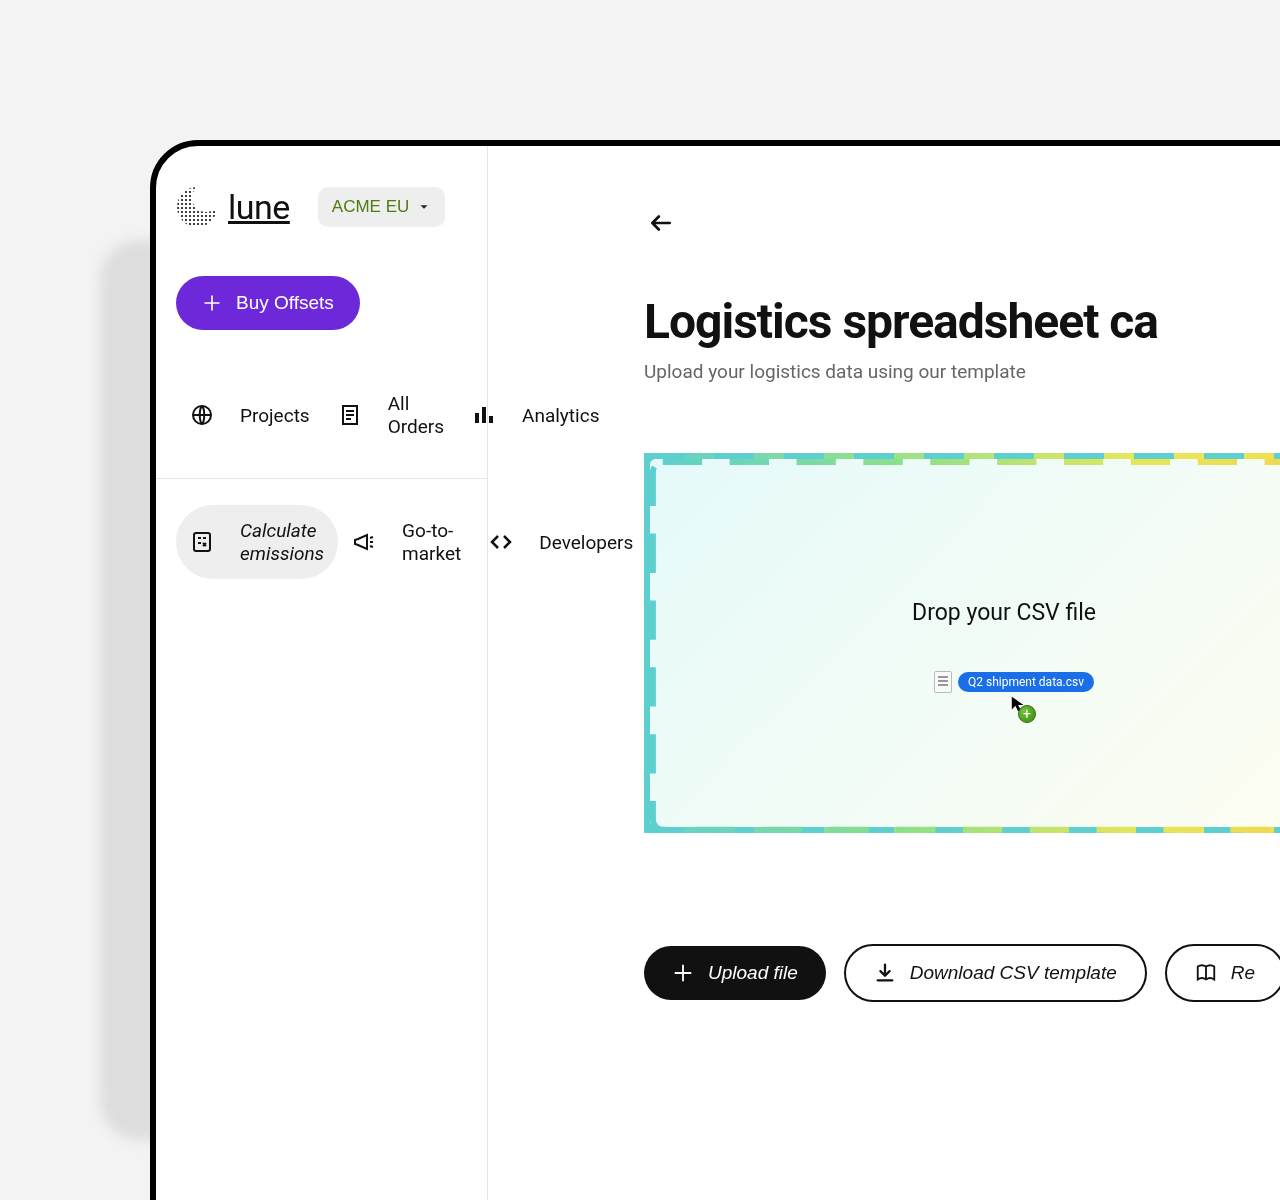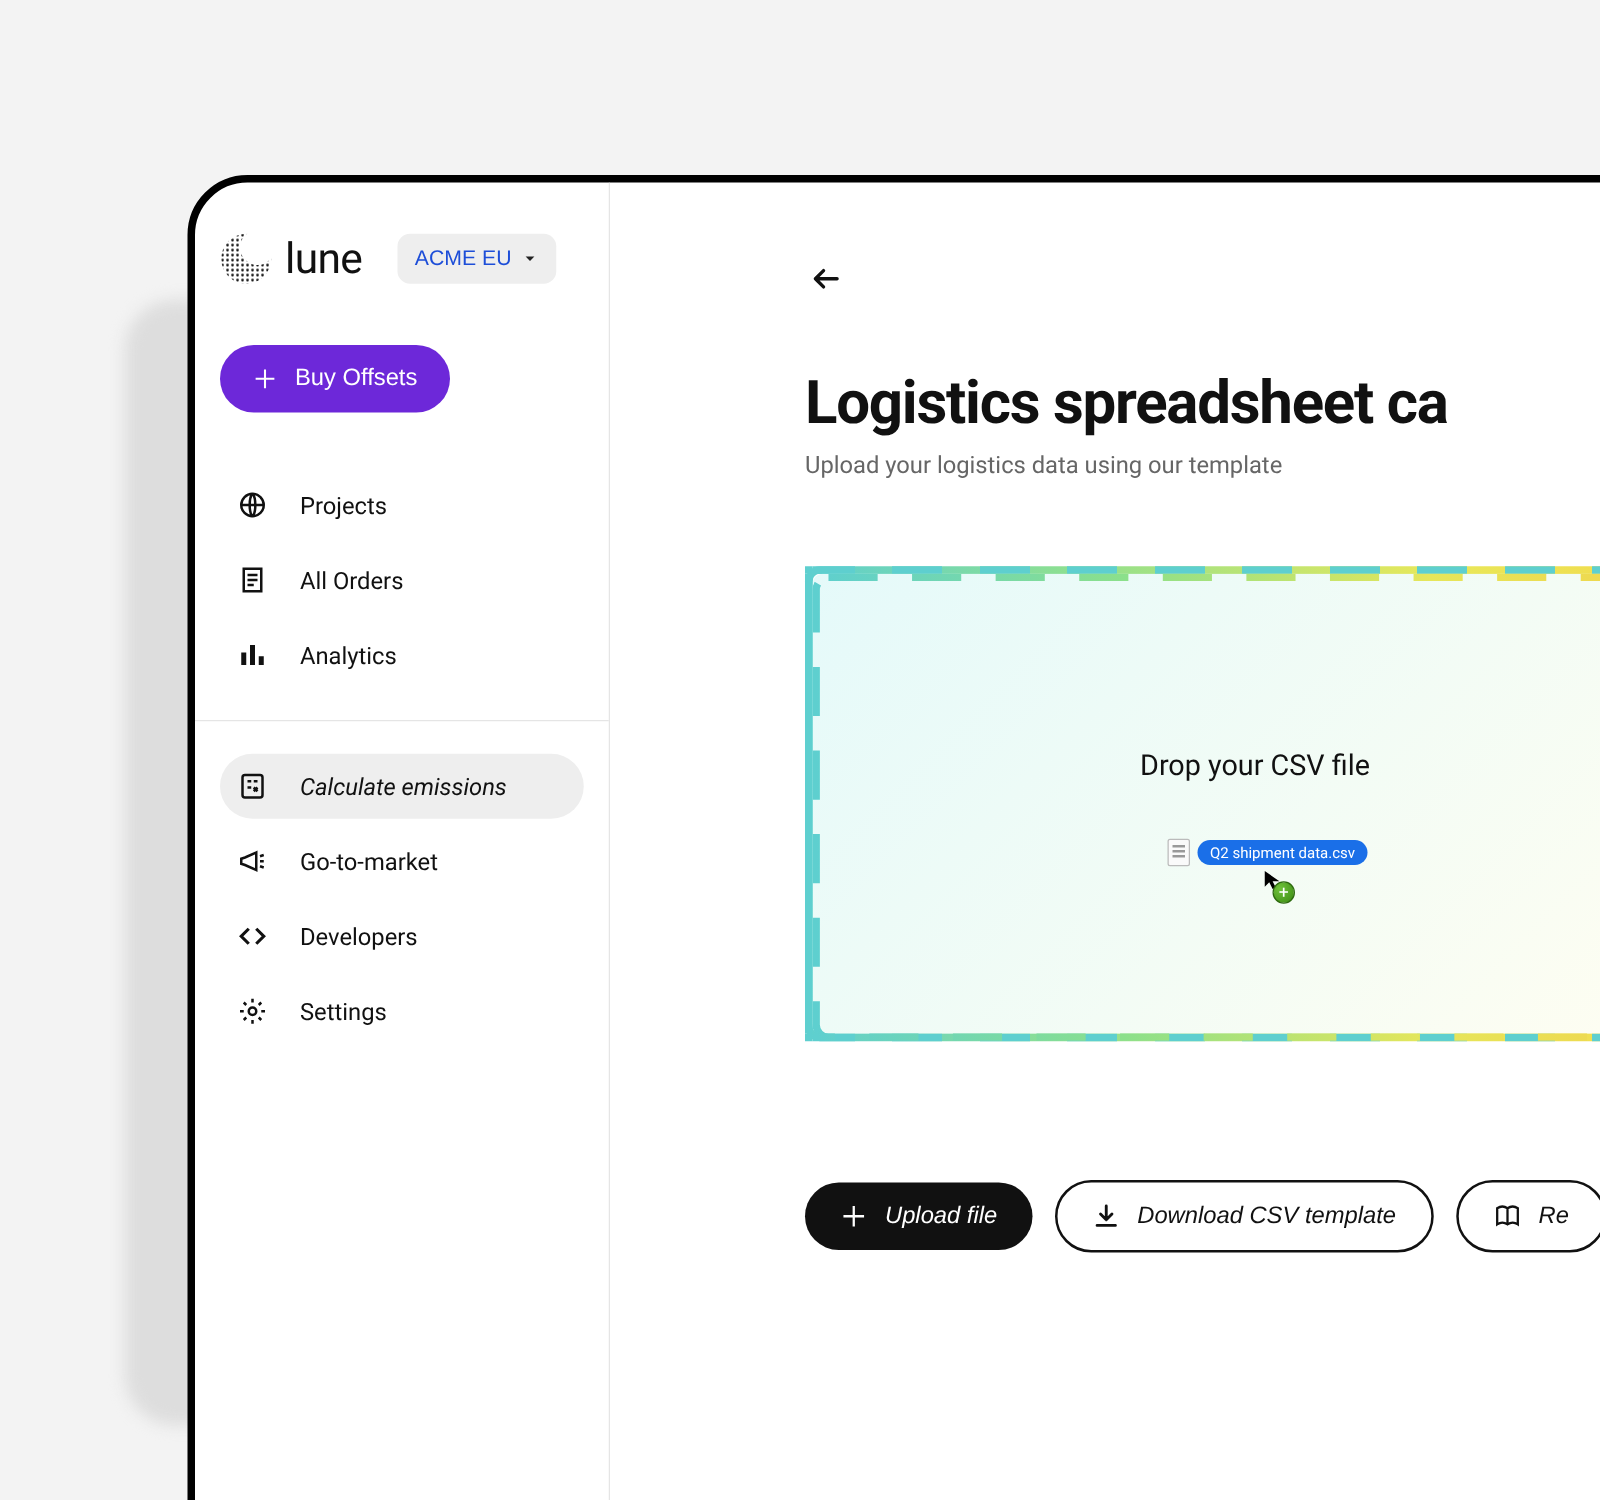--- a/index.html
+++ b/index.html
@@ -62,29 +62,30 @@
         radial-gradient(circle at 70% 30%, transparent 32%, rgba(0,0,0,0) 32%),
         radial-gradient(circle at 30% 70%, transparent 10%, rgba(0,0,0,0) 10%);
       position: relative;
     }
     .logo-mark svg { display:block; }
     .logo-text {
       font-size: 34px;
       font-weight: 400;
       letter-spacing: -0.5px;
       color: #111;
+      text-decoration: underline;
     }
     .org-switch {
       background: #eee;
       border: none;
       border-radius: 10px;
       padding: 10px 14px;
       font-size: 17px;
       font-weight: 500;
-      color: #1d4ed8;
+      color: #4d7c0f;
       display: flex;
       align-items: center;
       gap: 8px;
       cursor: pointer;
     }
     .org-switch svg { width: 14px; height: 14px; }
     .cta {
       background: #6d28d9;
       color: #fff;
       border: none;
@@ -93,21 +94,21 @@
       font-size: 19px;
       font-weight: 500;
       display: inline-flex;
       align-items: center;
       gap: 14px;
       cursor: pointer;
       align-self: flex-start;
       margin-bottom: 44px;
     }
     .cta svg { width: 20px; height: 20px; }
-    .nav-group { display: flex; flex-direction: column; }
+    .nav-group { display: flex; flex-direction: row; }
     .divider {
       border: none;
       border-top: 1px solid #e5e5e5;
       margin: 22px -20px;
     }
     .nav-item {
       display: flex;
       align-items: center;
       gap: 26px;
       padding: 14px 14px;

